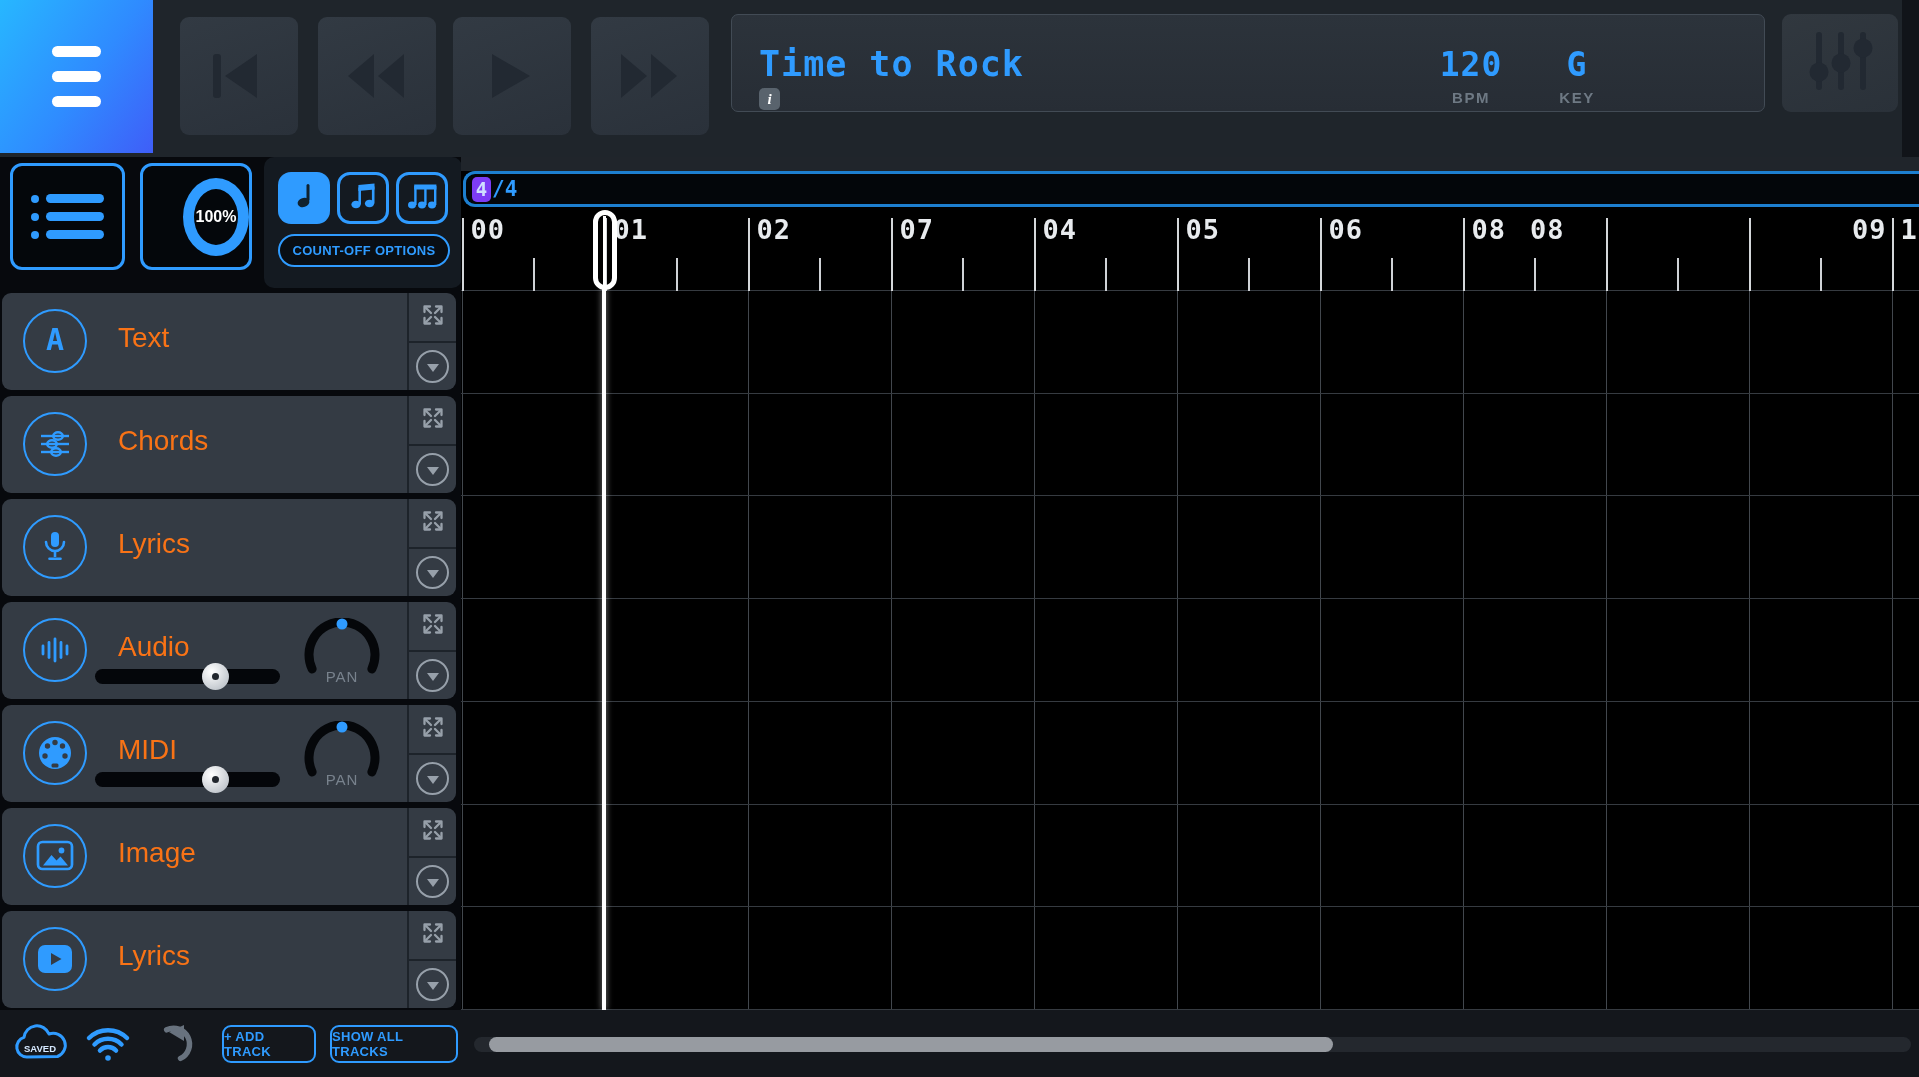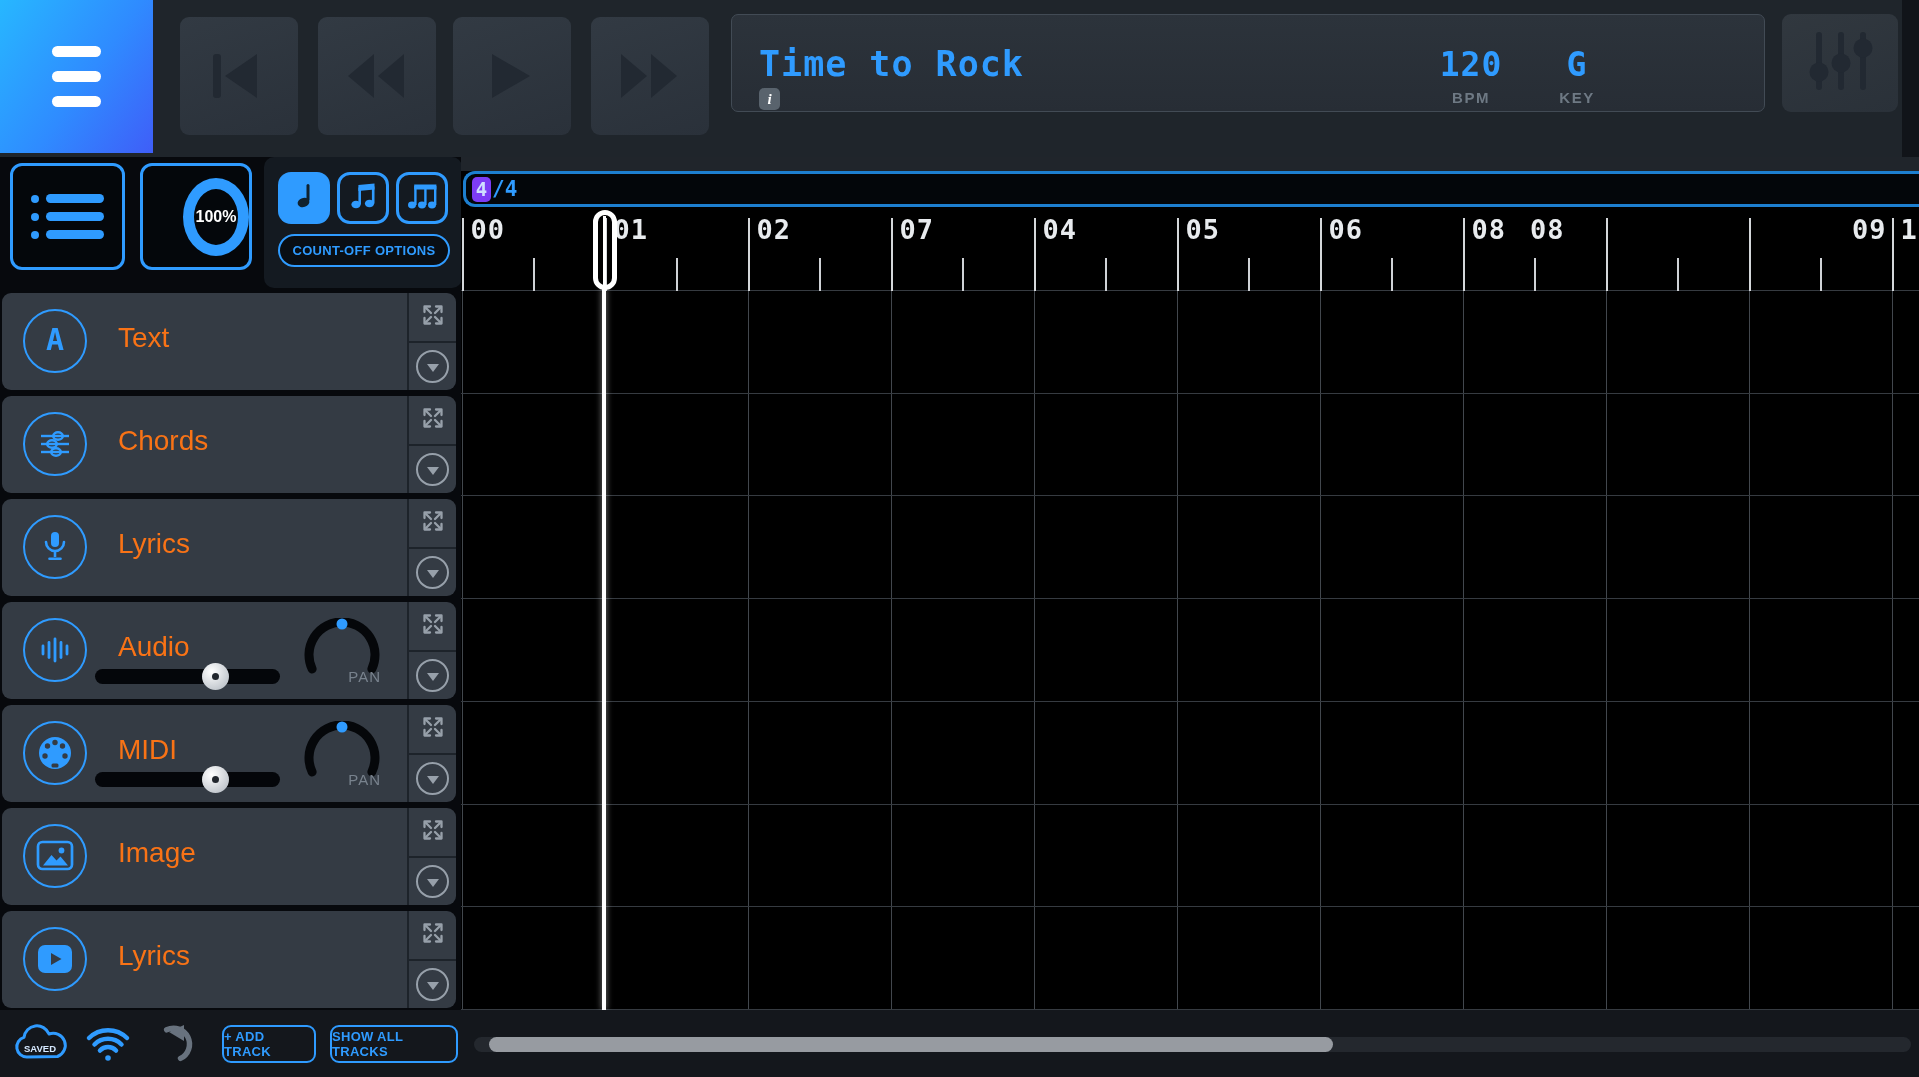--- a/index.html
+++ b/index.html
@@ -43,21 +43,21 @@
   #countoff-btn{left:278px;top:234px;width:172px;height:33px;border:2.5px solid #2f9bff;border-radius:17px;background:#090e14;box-sizing:border-box;color:#2f9bff;font-weight:bold;font-size:13px;letter-spacing:.3px;display:flex;align-items:center;justify-content:center;cursor:pointer;}
 
   
   .track-card{position:absolute;left:2px;width:454px;height:97px;background:#343b44;border-radius:9px;}
   .t-icon{position:absolute;left:21px;top:16px;width:64px;height:64px;border-radius:50%;border:2.5px solid #2f9bff;box-sizing:border-box;display:flex;align-items:center;justify-content:center;cursor:pointer;}
   .t-label{position:absolute;left:101px;top:29px;font-size:28px;color:#f97316;margin-left:15px;}
   .t-slider{position:absolute;left:93px;top:67px;width:185px;height:15px;border-radius:8px;background:#04060a;cursor:pointer;}
   .t-knob{position:absolute;top:61px;width:27px;height:27px;border-radius:50%;background:radial-gradient(circle at 36% 32%,#ffffff,#c6cbd1 70%,#aeb4bb);cursor:pointer;}
   .t-knob::after{content:"";position:absolute;left:10px;top:10px;width:7px;height:7px;border-radius:50%;background:#21262d;}
   .t-pan{position:absolute;left:301px;top:16px;width:78px;height:66px;}
-  .t-pan-label{position:absolute;left:301px;top:66px;width:78px;text-align:right;font-size:15px;color:#78828d;letter-spacing:1px;}
+  .t-pan-label{position:absolute;left:301px;top:66px;width:78px;text-align:center;font-size:15px;color:#78828d;letter-spacing:1px;}
   .t-vdiv{position:absolute;left:405px;top:0;width:2px;height:97px;background:#1d232a;}
   .t-hdiv{position:absolute;left:407px;top:48px;width:47px;height:2px;background:#1d232a;}
   .t-expand{position:absolute;left:407px;top:0;width:47px;height:48px;display:flex;align-items:center;justify-content:center;cursor:pointer;}
   .t-drop{position:absolute;left:407px;top:50px;width:47px;height:47px;display:flex;align-items:center;justify-content:center;cursor:pointer;}
   .drop-circle{width:33px;height:33px;border-radius:50%;border:2px solid #97a0aa;box-sizing:border-box;display:flex;align-items:center;justify-content:center;}
   .drop-caret{width:0;height:0;border-left:6px solid transparent;border-right:6px solid transparent;border-top:8px solid #97a0aa;margin-top:2px;}
 
   
   #main-bg{left:461px;top:157px;width:1458px;height:853px;background:#000;}
   #main-topband{left:461px;top:157px;width:1458px;height:14px;background:#20252b;}

